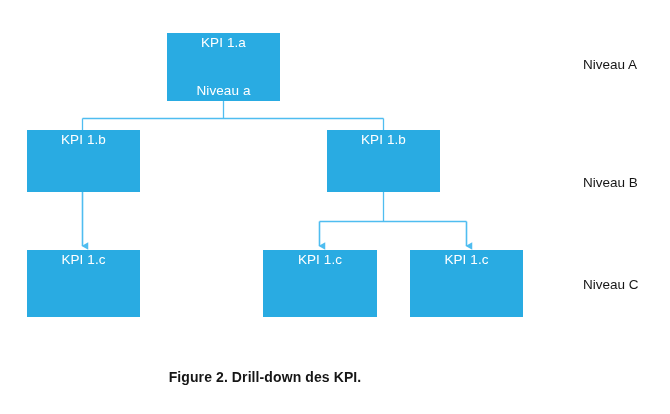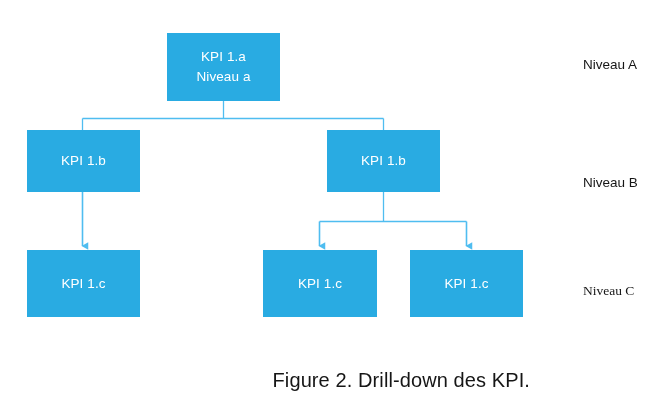--- a/index.html
+++ b/index.html
@@ -28,21 +28,21 @@
     height: 414px;
     pointer-events: none;
   }
   
   .node {
     position: absolute;
     box-sizing: border-box;
     display: flex;
     flex-direction: column;
     align-items: center;
-    justify-content: center;
+    justify-content: space-between;
     color: #ffffff;
     font-size: 13.5px;
     line-height: 1.45;
     letter-spacing: 0.1px;
     text-align: center;
     background: #29abe2;
     z-index: 2;
   }
   .node-line {
     display: block;
@@ -61,32 +61,32 @@
     position: absolute;
     left: 583px;
     color: #161616;
     font-size: 13.5px;
     line-height: 1;
     white-space: nowrap;
     z-index: 2;
   }
   #level-label-a { top: 58px; }
   #level-label-b { top: 176px; }
-  #level-label-c { top: 284px; font-family: Liberation Serif, serif; }
+  #level-label-c { top: 278px; }
 
   
   #figure-caption {
     position: absolute;
     left: 0;
     top: 370px;
     width: 530px;
-    text-align: right;
+    text-align: center;
     color: #161616;
-    font-size: 20px;
-    font-weight: 400;
+    font-size: 14px;
+    font-weight: 700;
     line-height: 1;
     letter-spacing: 0.1px;
   }
 </style>
 </head>
 <body>
 
 <div id="figure-canvas">
 
   <svg id="connector-layer" viewBox="0 0 670 414" width="670" height="414" aria-hidden="true">

